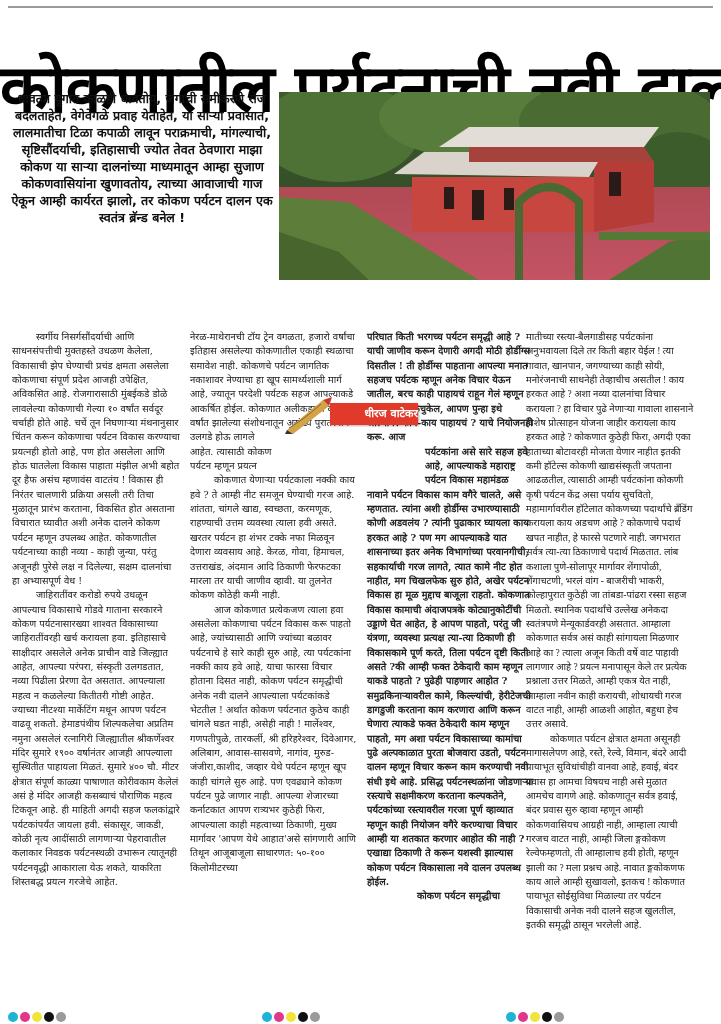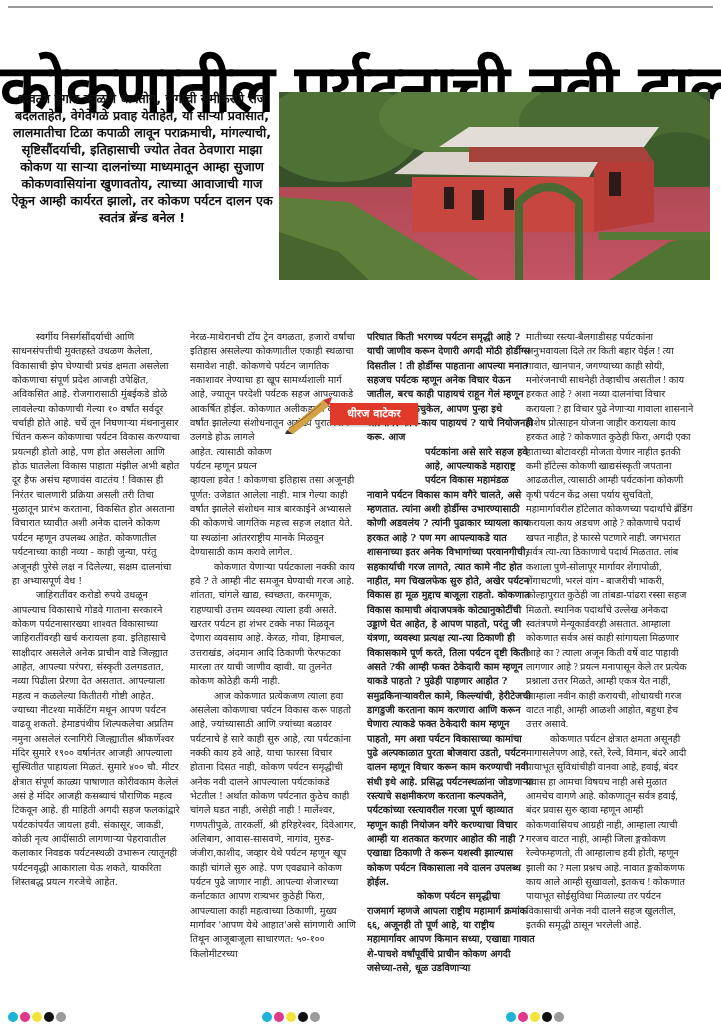--- a/index.html
+++ b/index.html
@@ -9,21 +9,21 @@
   .intro { position:absolute; left:8px; top:90px; width:268px; text-align:center; font-weight:bold; font-size:12.6px; line-height:17px; color:#111; }
   .photo { position:absolute; left:279px; top:92px; width:431px; height:188px; overflow:hidden; background:#4a6b3a; }
   .photo svg { width:100%; height:100%; display:block; }
   .col { position:absolute; top:290px; font-family:"DejaVu Serif", serif; font-size:9.6px; line-height:14.35px; color:#222; text-align:left;margin-top:40px; }
   .col p { margin:0; text-indent:0; }
   .col p.indent { text-indent:24px; }
   .c1 { left:12px; width:168px; }
   .c2 { left:190px; width:168px; }
   .c3 { left:367px; width:168px;font-weight:bold; }
   .c4 { left:526px; width:168px;font-family:Liberation Serif, serif; }
-  .byline { position:absolute; left:330px; top:403px; width:88px; height:22px; background:#e23a2a; color:#fff; font-weight:bold; font-size:11px; line-height:22px; text-align:center; box-shadow:1px 1px 2px rgba(0,0,0,0.3); }
+  .byline { position:absolute; left:330px; top:403px; width:88px; height:22px; background:#e23a2a; color:#fff; font-weight:bold; font-size:11px; line-height:22px; text-align:right; box-shadow:1px 1px 2px rgba(0,0,0,0.3); }
   .pen { position:absolute; left:283px; top:394px; width:50px; height:40px; }
   .regmarks { position:absolute; display:flex; gap:2px; }
   .dot { width:10px; height:10px; border-radius:50%; }
 </style>
 </head>
 <body>
 
 <div class="topline"></div>
 
 <h1 class="headline">कोकणातील पर्यटनाची नवी दालने</h1>
@@ -69,33 +69,31 @@
 
 <div class="col c1">
   <p class="indent">स्वर्गीय निसर्गसौंदर्याची आणि साधनसंपत्तीची मुक्तहस्ते उधळण केलेला, विकासाची झेप घेण्याची प्रचंड क्षमता असलेला कोकणाचा संपूर्ण प्रदेश आजही उपेक्षित, अविकसित आहे. रोजगारासाठी मुंबईकडे डोळे लावलेल्या कोकणाची गेल्या १० वर्षांत सर्वदूर चर्चाही होते आहे. चर्चे तून निघणाऱ्या मंथनानुसार चिंतन करून कोकणाचा पर्यटन विकास करण्याचा प्रयत्नही होतो आहे, पण होत असलेला आणि होऊ घातलेला विकास पाहाता मंझील अभी बहोत दूर हैफ असंच म्हणावंस वाटतंय ! विकास ही निरंतर चालणारी प्रक्रिया असली तरी तिचा मुळातून प्रारंभ करताना, विकसित होत असताना विचारात घ्यावीत अशी अनेक दालने कोकण पर्यटन म्हणून उपलब्ध आहेत. कोकणातील पर्यटनाच्या काही नव्या - काही जुन्या, परंतु अजूनही पुरेसे लक्ष न दिलेल्या, सक्षम दालनांचा हा अभ्यासपूर्ण वेध !</p>
   <p class="indent">जाहिरातींवर करोडो रुपये उधळून आपल्याच विकासाचे गोडवे गाताना सरकारने कोकण पर्यटनासारख्या शाश्वत विकासाच्या जाहिरातींवरही खर्च करायला हवा. इतिहासाचे साक्षीदार असलेले अनेक प्राचीन वाडे जिल्ह्यात आहेत, आपल्या परंपरा, संस्कृती उलगडतात, नव्या पिढीला प्रेरणा देत असतात. आपल्याला महत्व न कळलेल्या कितीतरी गोष्टी आहेत. ज्याच्या नीटश्या मार्केटिंग मधून आपण पर्यटन वाढवू शकतो. हेमाडपंथीय शिल्पकलेचा अप्रतिम नमुना असलेलं रत्नागिरी जिल्ह्यातील श्रीकर्णेश्वर मंदिर सुमारे १९०० वर्षानंतर आजही आपल्याला सुस्थितीत पाहायला मिळतं. सुमारे ४०० चौ. मीटर क्षेत्रात संपूर्ण काळ्या पाषाणात कोरीवकाम केलेलं असं हे मंदिर आजही कसब्याचं पौराणिक महत्व टिकवून आहे. ही माहिती अगदी सहज फलकांद्वारे पर्यटकांपर्यंत जायला हवी. संकासूर, जाकडी, कोळी नृत्य आदींसाठी लागणाऱ्या पेहरावातील कलाकार निवडक पर्यटनस्थळी उभारून त्यातूनही पर्यटनवृद्धी आकाराला येऊ शकते, याकरिता शिस्तबद्ध प्रयत्न गरजेचे आहेत.</p>
 </div>
 
 <div class="col c2">
   <p>नेरळ-माथेरानची टॉय ट्रेन वगळता, हजारो वर्षांचा इतिहास असलेल्या कोकणातील एकाही स्थळाचा समावेश नाही. कोकणचे पर्यटन जागतिक नकाशावर नेण्याचा हा खूप सामर्थ्यशाली मार्ग आहे, ज्यातून परदेशी पर्यटक सहज आपल्याकडे आकर्षित होईल. कोकणात अलीकडच्या काही वर्षांत झालेल्या संशोधनातून असंख्य पुरातत्त्वीय उलगडे होऊ लागले</p>
   <p>आहेत. त्यासाठी कोकण</p>
   <p>पर्यटन म्हणून प्रयत्न</p>
-  <p>व्हायला हवेत ! कोकणचा इतिहास तसा अजूनही पूर्णत: उजेडात आलेला नाही. मात्र गेल्या काही वर्षांत झालेले संशोधन मात्र बारकाईने अभ्यासले की कोकणचे जागतिक महत्त्व सहज लक्षात येते. या स्थळांना आंतरराष्ट्रीय मानके मिळवून देण्यासाठी काम करावे लागेल.</p>
   <p class="indent">कोकणात येणाऱ्या पर्यटकाला नक्की काय हवे ? ते आम्ही नीट समजून घेण्याची गरज आहे. शांतता, चांगले खाद्य, स्वच्छता, करमणूक, राहण्याची उत्तम व्यवस्था त्याला हवी असते. खरतर पर्यटन हा शंभर टक्के नफा मिळवून देणारा व्यवसाय आहे. केरळ, गोवा, हिमाचल, उत्तराखंड, अंदमान आदि ठिकाणी फेरफटका मारला तर याची जाणीव व्हावी. या तुलनेत कोकण कोठेही कमी नाही.</p>
   <p class="indent">आज कोकणात प्रत्येकजण त्याला हवा असलेला कोकणाचा पर्यटन विकास करू पाहतो आहे, ज्यांच्यासाठी आणि ज्यांच्या बळावर पर्यटनाचे हे सारे काही सुरु आहे, त्या पर्यटकांना नक्की काय हवे आहे, याचा फारसा विचार होताना दिसत नाही, कोकण पर्यटन समृद्धीची अनेक नवी दालने आपल्याला पर्यटकांकडे भेटतील ! अर्थात कोकण पर्यटनात कुठेच काही चांगले घडत नाही, असेही नाही ! मार्लेश्वर, गणपतीपुळे, तारकर्ली, श्री हरिहरेश्वर, दिवेआगर, अलिबाग, आवास-सासवणे, नागांव, मुरुड-जंजीरा,काशीद, जव्हार येथे पर्यटन म्हणून खूप काही चांगले सुरु आहे. पण एवढ्याने कोकण पर्यटन पुढे जाणार नाही. आपल्या शेजारच्या कर्नाटकात आपण रात्र्यभर कुठेही फिरा, आपल्याला काही महत्वाच्या ठिकाणी, मुख्य मार्गावर 'आपण येथे आहात'असे सांगणारी आणि तिथून आजूबाजूला साधारणत: ५०-१०० किलोमीटरच्या</p>
 </div>
 
 <div class="col c3">
   <p>परिघात किती भरगच्च पर्यटन समृद्धी आहे ? याची जाणीव करून देणारी अगदी मोठी होर्डीग्स दिसतील ! ती होर्डीग्स पाहताना आपल्या मनात सहजच पर्यटक म्हणून अनेक विचार येऊन जातील, बरच काही पाहायचं राहून गेलं म्हणून आपले मन चुकचुकेल, आपण पुन्हा इथे आल्यावर काय-काय पाहायचं ? याचे नियोजनही करू. आज</p>
   <p style="padding-left:58px">पर्यटकांना असे सारे सहज हवे</p>
   <p style="padding-left:58px">आहे, आपल्याकडे महाराष्ट्र</p>
   <p style="padding-left:58px">पर्यटन विकास महामंडळ</p>
   <p>नावाने पर्यटन विकास काम वगैरे चालते, असे म्हणतात. त्यांना अशी होर्डीग्स उभारण्यासाठी कोणी अडवलंय ? त्यांनी पुढाकार घ्यायला काय हरकत आहे ? पण मग आपल्याकडे यात शासनाच्या इतर अनेक विभागांच्या परवानगीची, सहकार्याची गरज लागते, त्यात कामे नीट होत नाहीत, मग चिखलफेक सुरु होते, अखेर पर्यटन विकास हा मूळ मुद्दाच बाजूला राहतो. कोकणात विकास कामाची अंदाजपत्रके कोट्यानुकोटींची उड्डाणे घेत आहेत, हे आपण पाहतो, परंतु जी यंत्रणा, व्यवस्था प्रत्यक्ष त्या-त्या ठिकाणी ही विकासकामे पूर्ण करते, तिला पर्यटन दृष्टी किती असते ?की आम्ही फक्त ठेकेदारी काम म्हणून याकडे पाहतो ? पुढेही पाहणार आहोत ? समुद्रकिनाऱ्यावरील कामे, किल्ल्यांची, हेरीटेजची डागडुजी करताना काम करणारा आणि करून घेणारा त्याकडे फक्त ठेकेदारी काम म्हणून पाहतो, मग अशा पर्यटन विकासाच्या कामांचा पुढे अल्पकाळात पुरता बोजवारा उडतो, पर्यटन दालन म्हणून विचार करून काम करण्याची नवी संधी इथे आहे. प्रसिद्ध पर्यटनस्थळांना जोडणाऱ्या रस्त्याचे सक्षमीकरण करताना कल्पकतेने, पर्यटकांच्या रस्त्यावरील गरजा पूर्ण व्हाव्यात म्हणून काही नियोजन वगैरे करण्याचा विचार आम्ही या शतकात करणार आहोत की नाही ? एखाद्या ठिकाणी ते करून यशस्वी झाल्यास कोकण पर्यटन विकासाला नवे दालन उपलब्ध होईल.</p>
   <p style="padding-left:50px">कोकण पर्यटन समृद्धीचा</p>
-  <p>राजमार्ग म्हणजे आपला राष्ट्रीय महामार्ग क्रमांक ६६, अजूनही तो पूर्ण आहे, या राष्ट्रीय महामार्गावर आपण किमान सध्या, एखाद्या गावात शे-पाचशे वर्षांपूर्वीचे प्राचीन कोकण अगदी जसेच्या-तसे, धूळ उडविणाऱ्या</p>
 </div>
 
 <div class="col c4">
   <p>मातीच्या रस्त्या-बैलगाडीसह पर्यटकांना अनुभवायला दिले तर किती बहार येईल ! त्या गावात, खानपान, जगण्याच्या काही सोयी, मनोरंजनाची साधनेही तेव्हाचीच असतील ! काय हरकत आहे ? अशा नव्या दालनांचा विचार करायला ? हा विचार पुढे नेणाऱ्या गावाला शासनाने विशेष प्रोत्साहन योजना जाहीर करायला काय हरकत आहे ? कोकणात कुठेही फिरा, अगदी एका हाताच्या बोटावरही मोजता येणार नाहीत इतकी कमी हॉटेल्स कोकणी खाद्यसंस्कृती जपताना आढळतील, त्यासाठी आम्ही पर्यटकांना कोकणी कृषी पर्यटन केंद्र असा पर्याय सुचवितो, महामार्गावरील हॉटेलात कोकणच्या पदार्थांचे ब्रँडिंग करायला काय अडचण आहे ? कोकणाचे पदार्थ खपत नाहीत, हे फारसे पटणारे नाही. जगभरात सर्वत्र त्या-त्या ठिकाणाचे पदार्थ मिळतात. लांब कशाला पुणे-सोलापूर मार्गावर शेंगापोळी, शेंगाचटणी, भरलं वांग - बाजरीची भाकरी, कोल्हापुरात कुठेही जा तांबडा-पांढरा रस्सा सहज मिळतो. स्थानिक पदार्थांचे उल्लेख अनेकदा स्वतंत्रपणे मेन्यूकार्डवरही असतात. आम्हाला कोकणात सर्वत्र असं काही सांगायला मिळणार आहे का ? त्याला अजून किती वर्षे वाट पाहावी लागणार आहे ? प्रयत्न मनापासून केले तर प्रत्येक प्रश्नाला उत्तर मिळते, आम्ही एकत्र येत नाही, आम्हाला नवीन काही करायची, शोधायची गरज वाटत नाही, आम्ही आळशी आहोत, बहुधा हेच उत्तर असावे.</p>
   <p class="indent">कोकणात पर्यटन क्षेत्रात क्षमता असूनही मागासलेपण आहे, रस्ते, रेल्वे, विमान, बंदरे आदी पायाभूत सुविधांचीही वानवा आहे, हवाई, बंदर प्रवास हा आमचा विषयच नाही असे मुळात आमचेच वागणे आहे. कोकणातून सर्वत्र हवाई, बंदर प्रवास सुरु व्हावा म्हणून आम्ही कोकणवासियच आग्रही नाही, आम्हाला त्याची गरजच वाटत नाही, आम्ही जिला ङ्गकोकण रेल्वेफम्हणतो, ती आम्हालाच हवी होती, म्हणून झाली का ? मला प्रश्नच आहे. नावात ङ्गकोकणफ काय आले आम्ही सुखावलो, इतकच ! कोकणात पायाभूत सोईसुविधा मिळाल्या तर पर्यटन विकासाची अनेक नवी दालने सहज खुलतील, इतकी समृद्धी ठासून भरलेली आहे.</p>
 </div>
 
 <svg class="pen" viewBox="0 0 50 40">
   <polygon points="4,36 40,6 46,12 10,40" fill="#d4a247"></polygon>
   <polygon points="40,6 46,12 49,3" fill="#c03b2a"></polygon>

